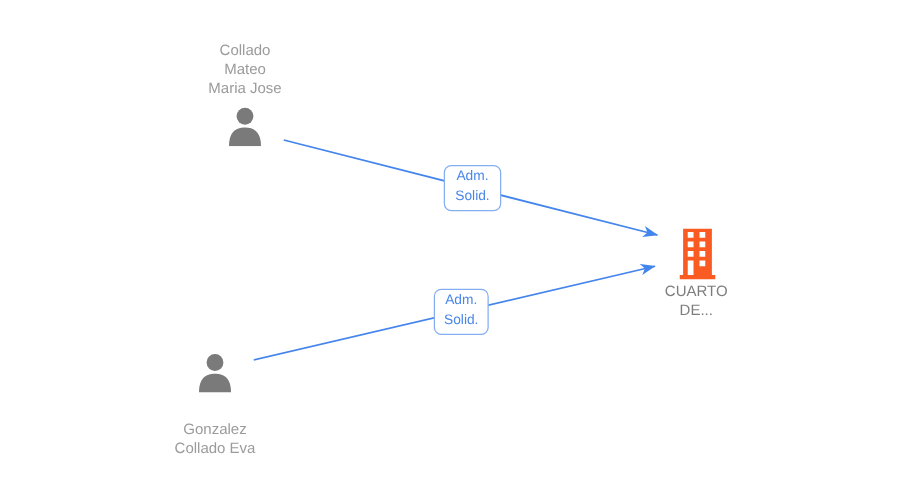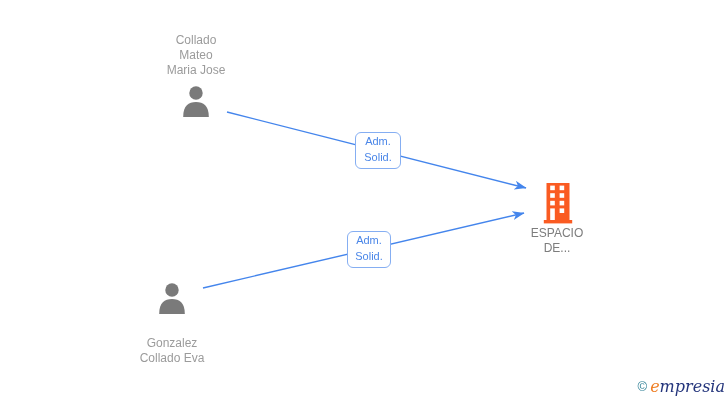--- a/index.html
+++ b/index.html
@@ -138,31 +138,28 @@
       <rect x="7.2" y="3.6" width="4.6" height="4.6" fill="#ffffff"></rect>
       <rect x="16.6" y="3.6" width="4.6" height="4.6" fill="#ffffff"></rect>
       <rect x="7.2" y="11.2" width="4.6" height="4.6" fill="#ffffff"></rect>
       <rect x="16.6" y="11.2" width="4.6" height="4.6" fill="#ffffff"></rect>
       <rect x="7.2" y="18.8" width="4.6" height="4.6" fill="#ffffff"></rect>
       <rect x="16.6" y="18.8" width="4.6" height="4.6" fill="#ffffff"></rect>
       <rect x="16.6" y="26.4" width="4.6" height="4.6" fill="#ffffff"></rect>
       <rect x="7.2" y="26.4" width="4.6" height="11.6" fill="#ffffff"></rect>
     </svg>
     <div class="node-label company-label">
-      <span style="display:block">ESPACIO</span>
+      <span style="display:block">CUARTO</span>
       <span style="display:block">DE...</span>
     </div>
   </div>
 
   <div class="edge-label" id="edge-label-1">
     <span>Adm.</span>
     <span>Solid.</span>
   </div>
   <div class="edge-label" id="edge-label-2">
     <span>Adm.</span>
     <span>Solid.</span>
   </div>
 
-  <div class="brand">
-    <span class="copy">©</span><span class="word"><span class="first">e</span><span class="rest">mpresia</span></span>
-  </div>
 
 </div>
 
 </body></html>

